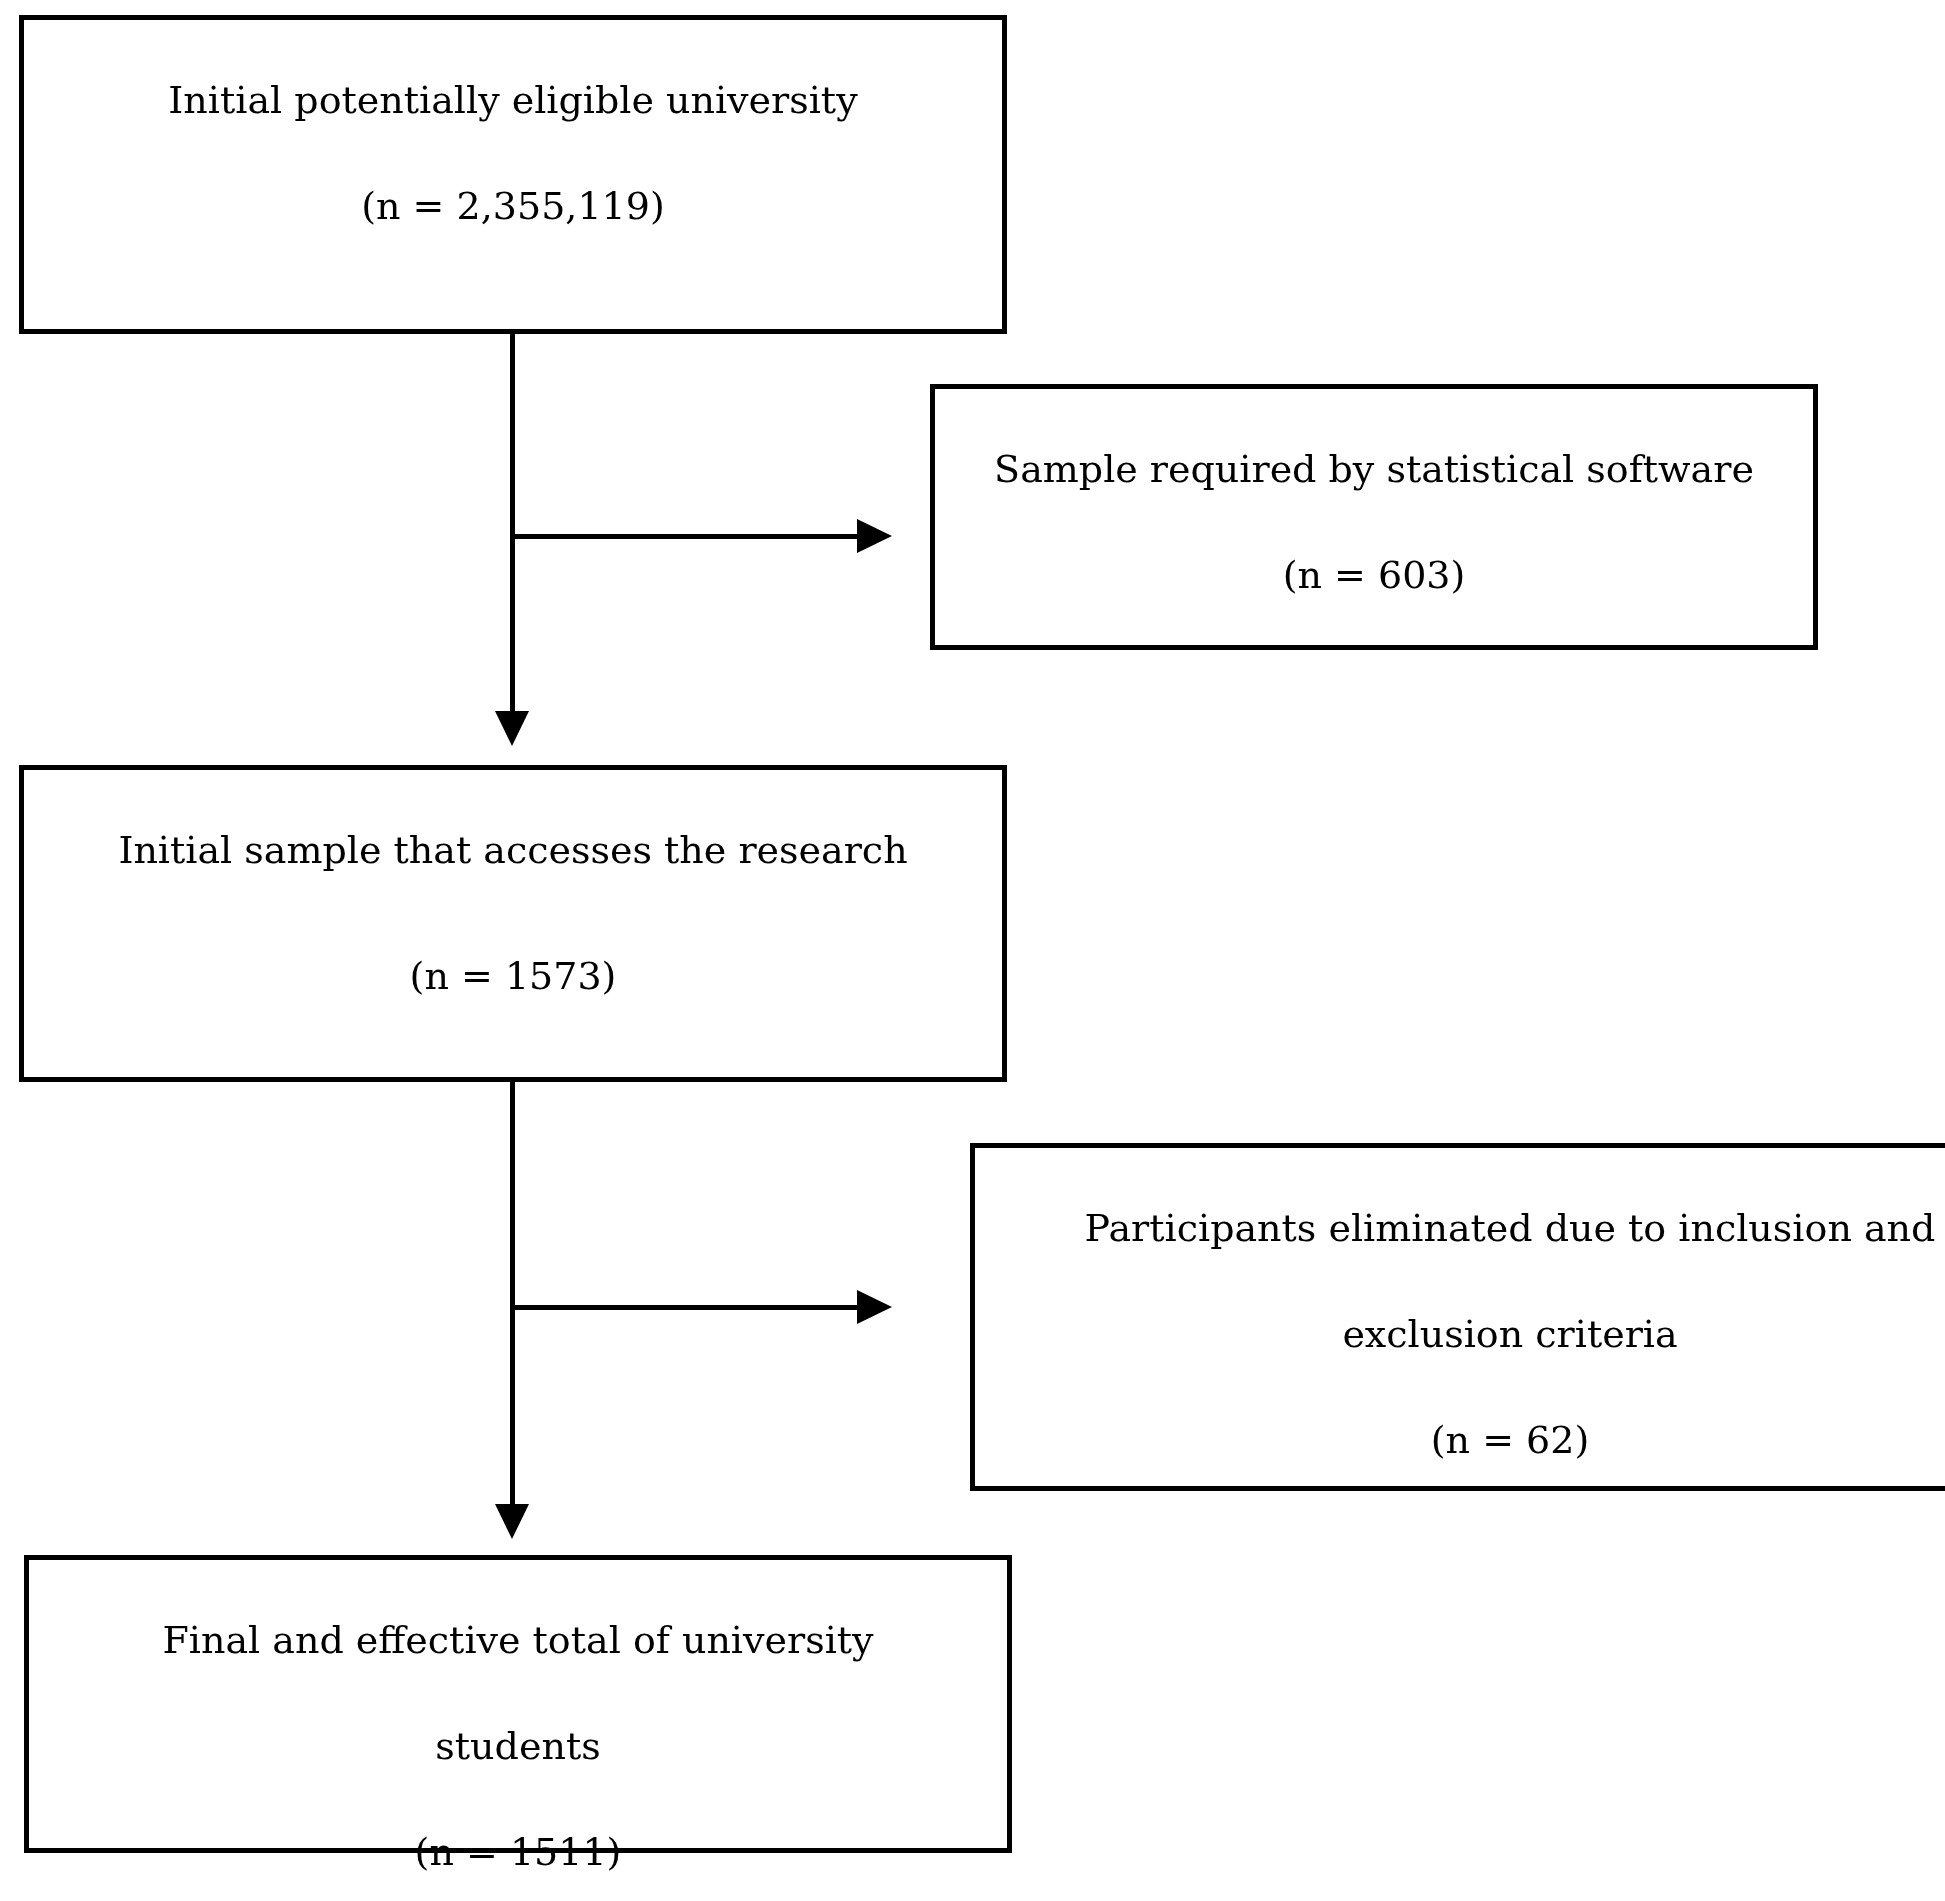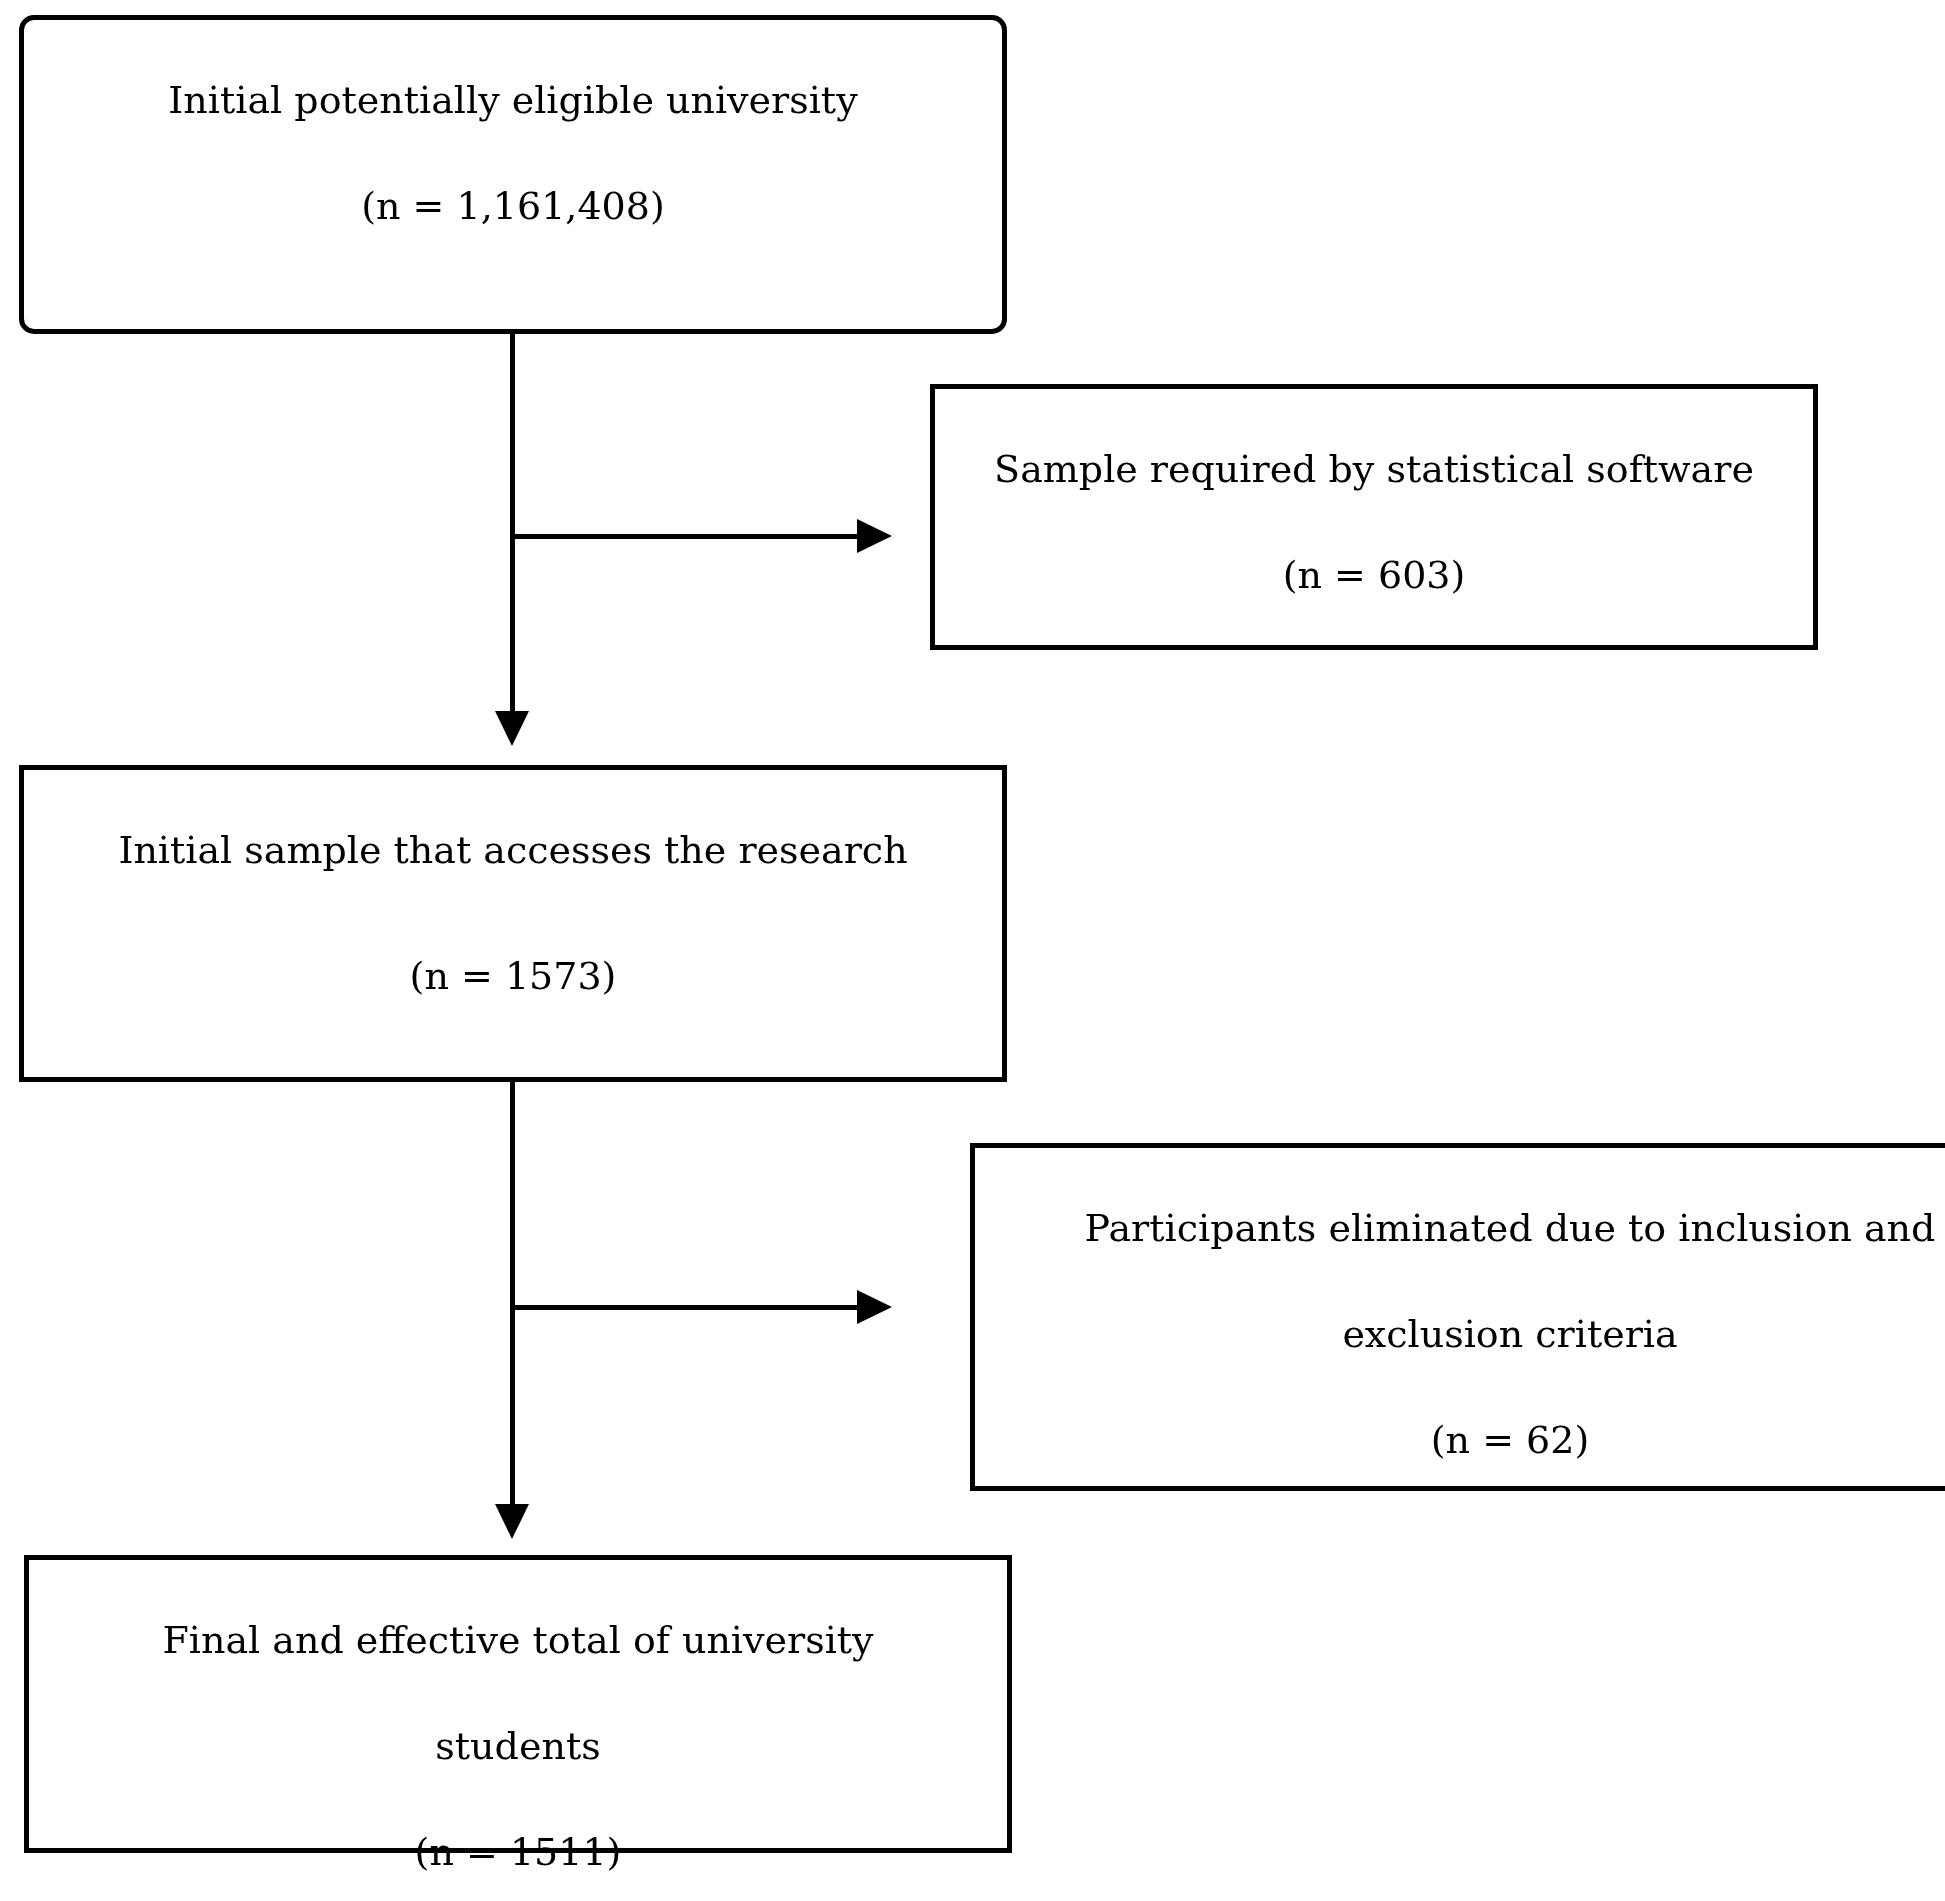--- a/index.html
+++ b/index.html
@@ -26,21 +26,21 @@
     justify-content: flex-start;
     padding-top: 27px;
     text-align: center;
   }
   .flow-box .line {
     display: block;
     font-size: 38px;
     line-height: 106px;
     white-space: nowrap;
   }
-  #box-initial-population   { left: 19px;   top: 15px;   width: 988px; height: 319px; border-radius: 15px; }
+  #box-initial-population   { left: 19px;   top: 15px;   width: 988px; height: 319px; }
   #box-sample-required      { left: 930px; top: 384px;  width: 888px; height: 266px; }
   #box-initial-sample       { left: 19px;   top: 765px; width: 988px; height: 317px; gap: 20px; }
   #box-participants-eliminated { left: 930px; top: 1143px; width: 1080px; height: 348px; margin-left: 40px; }
   #box-final-total          { left: 24px;   top: 1555px; width: 988px; height: 298px; }
 
   .connector {
     position: absolute;
     background: #000000;
   }
   #vline-1 { left: 510px; top: 333px;  width: 4.7px;   height: 378px; }
@@ -68,21 +68,21 @@
   #arrowhead-down-2  { left: 495px;  top: 1504px; }
   #arrowhead-right-2 { left: 857px; top: 1290px; }
 </style>
 </head>
 <body>
 
 <div id="canvas">
 
   <div class="flow-box" id="box-initial-population">
     <span class="line">Initial potentially eligible university</span>
-    <span class="line">(n = 1,161,408)</span>
+    <span class="line">(n = 2,355,119)</span>
   </div>
 
   <div class="flow-box" id="box-sample-required">
     <span class="line">Sample required by statistical software</span>
     <span class="line">(n = 603)</span>
   </div>
 
   <div class="flow-box" id="box-initial-sample">
     <span class="line">Initial sample that accesses the research</span>
     <span class="line">(n = 1573)</span>

